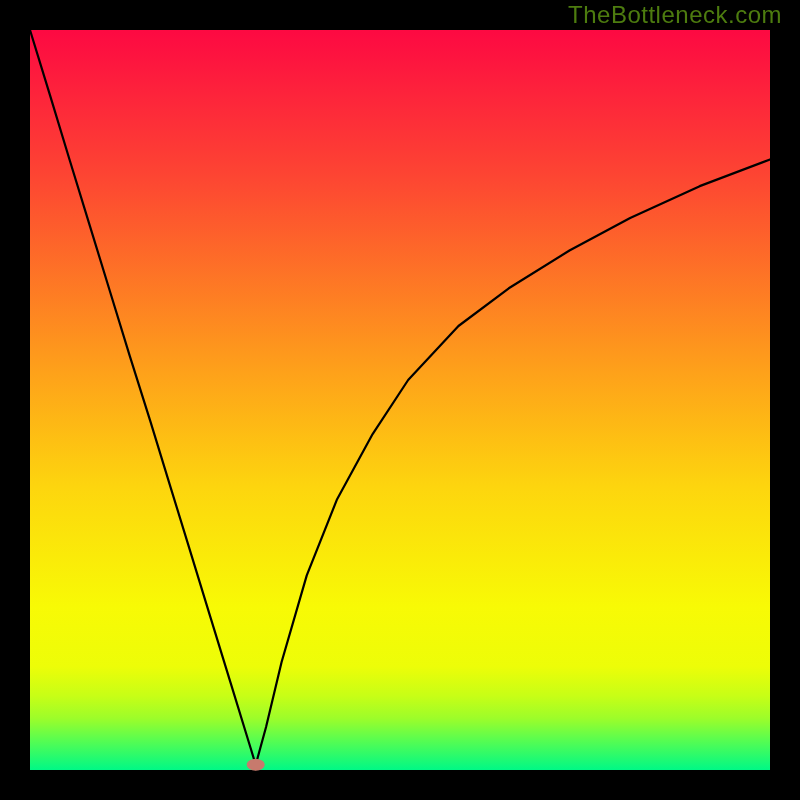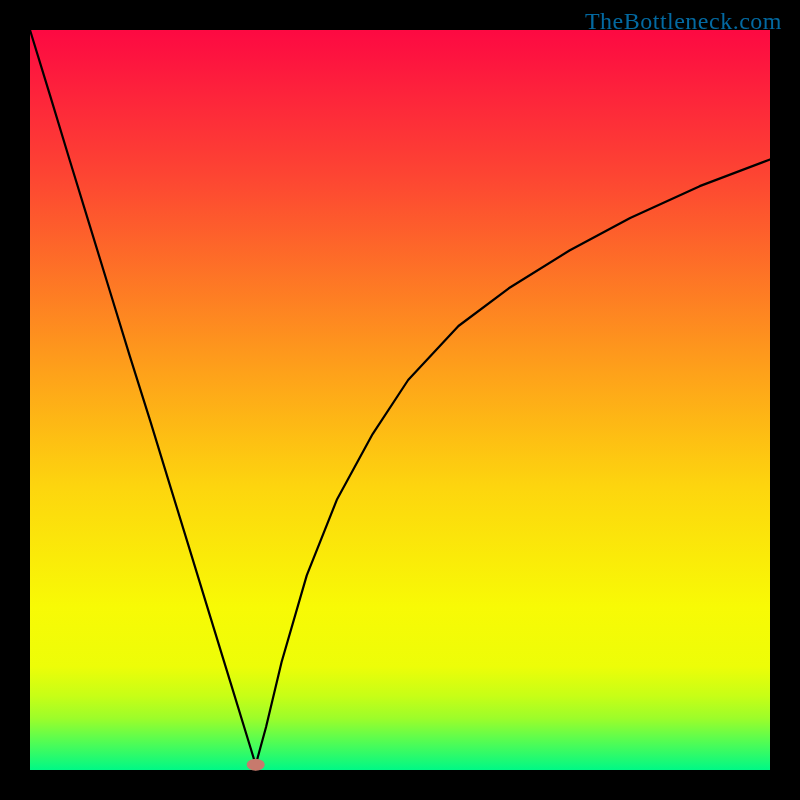--- a/index.html
+++ b/index.html
@@ -11,24 +11,24 @@
     overflow: hidden;
   }
   .frame {
     position: relative;
     width: 800px;
     height: 800px;
     background: #000;
   }
   .watermark {
     position: absolute;
-    top: 8px;
+    top: 1px;
     right: 18px;
-    color: #0369a1;
-    font-family: Liberation Serif, serif;
+    color: #4d7c0f;
+    font-family: Liberation Sans, sans-serif;
     font-size: 24px;
     font-weight: 500;
     letter-spacing: 0.5px;
     z-index: 10;
   }
   svg {
     position: absolute;
     top: 0;
     left: 0;
   }

